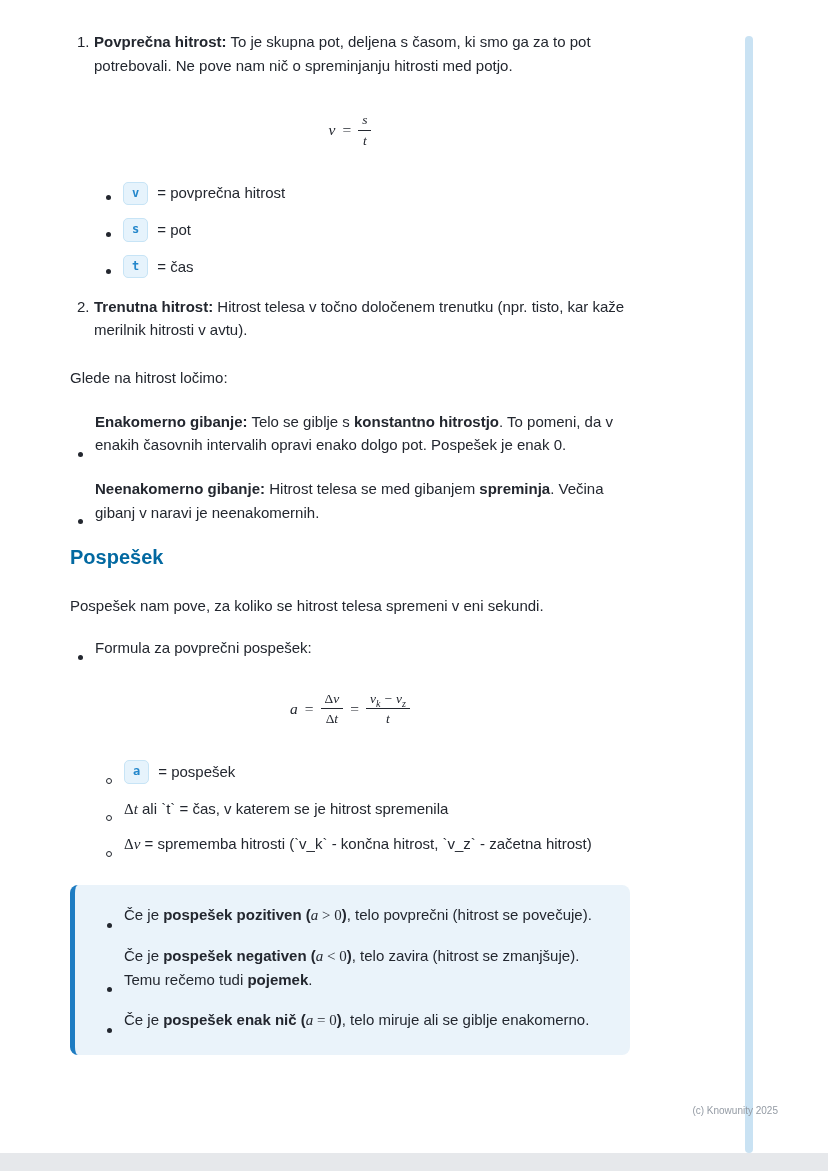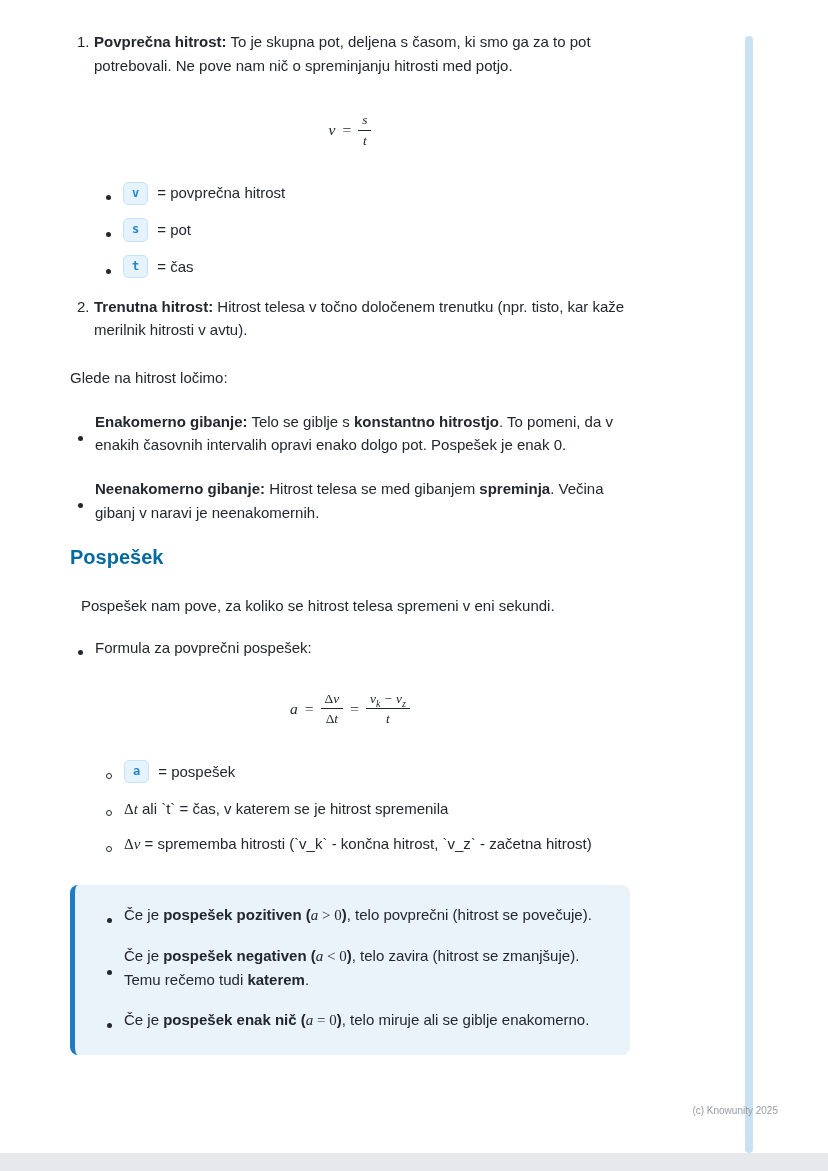--- a/index.html
+++ b/index.html
@@ -14,21 +14,21 @@
 
   b { font-weight:700; }
 
   
   .oli { display:flex; align-items:flex-start; }
   .oli .num { flex:0 0 24px; padding-left:7px; }
   .oli + * { }
 
   
   .blist { list-style:none; }
-  .blist li { display:flex; align-items:center; }
+  .blist li { display:flex; align-items:flex-end; }
   .marker { flex:0 0 auto; }
   .disc  { width:5px; height:5px; border-radius:50%; background:#23272f; }
   .circ  { width:6px; height:6px; border-radius:50%; border:1.2px solid #23272f; background:transparent; }
   .top-marker    { margin:10px 12px 0 8px; }
   .nested-marker { margin:9px 12px 0 36px; }
   .litext { flex:1 1 auto; }
 
   
   .pill {
     display:inline-block; padding:4px 8px; border-radius:5px;
@@ -53,21 +53,21 @@
   
   .item1 { margin-bottom:0; }
   .formula-1 { margin:34px 0 0 0; }
   .legend { margin-top:32px; }
   .legend li { align-items:center; margin-bottom:13px; }
   .item2 { margin-top:16px; }
   .para-glede { margin-top:24px; }
   .motion { margin-top:20px; }
   .motion li { margin-bottom:20px; }
   .h2 { color:#0369a1; font-size:20px; font-weight:700; margin-top:16px; line-height:1.3; }
-  .para-intro { margin-top:24px;margin-left:11px; }
+  .para-intro { margin-top:24px; }
   .fbullet { margin-top:18px; }
   .formula-2 { margin:30px 0 0 0; }
   .sublist { margin-top:32px; }
   .sublist li { margin-bottom:13px; }
   .sublist li.texty { margin-bottom:11px; }
 
   
   .callout {
     margin-top:28px; background:#eaf3fa; border-left:5px solid #1e7cc2;
     border-radius:8px; padding:18px 26px 6px 26px;
@@ -187,21 +187,21 @@
     </ul>
 
     <div class="callout">
       <ul class="blist">
         <li>
           <span class="marker disc top-marker"></span>
           <p class="litext"><span>Če je </span><b>pospešek pozitiven (</b><span class="mi">a</span><span class="mo"> &gt; 0</span><b>)</b><span>, telo povprečni (hitrost se povečuje).</span></p>
         </li>
         <li>
           <span class="marker disc top-marker"></span>
-          <p class="litext"><span>Če je </span><b>pospešek negativen (</b><span class="mi">a</span><span class="mo"> &lt; 0</span><b>)</b><span>, telo zavira (hitrost se zmanjšuje). Temu rečemo tudi </span><b>katerem</b><span>.</span></p>
+          <p class="litext"><span>Če je </span><b>pospešek negativen (</b><span class="mi">a</span><span class="mo"> &lt; 0</span><b>)</b><span>, telo zavira (hitrost se zmanjšuje). Temu rečemo tudi </span><b>pojemek</b><span>.</span></p>
         </li>
         <li>
           <span class="marker disc top-marker"></span>
           <p class="litext"><span>Če je </span><b>pospešek enak nič (</b><span class="mi">a</span><span class="mo"> = 0</span><b>)</b><span>, telo miruje ali se giblje enakomerno.</span></p>
         </li>
       </ul>
     </div>
 
   </div>
 

